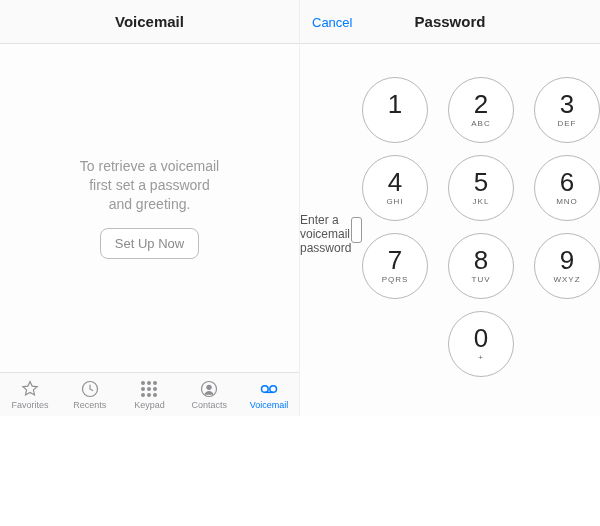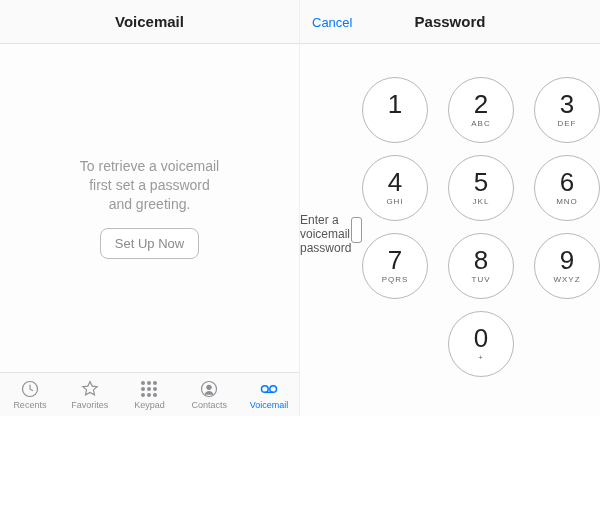--- a/index.html
+++ b/index.html
@@ -52,33 +52,33 @@
       <div class="prompt-text">To retrieve a voicemail
 first set a password
 and greeting.</div>
       <button class="setup-btn">Set Up Now</button>
     </div>
 
     <div class="tabbar">
       <div class="tab">
         <div class="icon">
           <svg viewBox="0 0 24 24">
+              <path d="M12 3l2.6 5.5 6 .6-4.5 4 1.3 6-5.4-3-5.4 3 1.3-6-4.5-4 6-.6z"></path>
+            </svg>
+        </div>
+        <span>Favorites</span>
+      </div>
+      <div class="tab">
+        <div class="icon">
+          <svg viewBox="0 0 24 24">
               <circle cx="12" cy="12" r="9"></circle>
               <path d="M12 7v5l3.5 2"></path>
             </svg>
         </div>
         <span>Recents</span>
-      </div>
-      <div class="tab">
-        <div class="icon">
-          <svg viewBox="0 0 24 24">
-              <path d="M12 3l2.6 5.5 6 .6-4.5 4 1.3 6-5.4-3-5.4 3 1.3-6-4.5-4 6-.6z"></path>
-            </svg>
-        </div>
-        <span>Favorites</span>
       </div>
       <div class="tab">
         <div class="icon">
           <div class="dots">
               <span></span>
               <span></span>
               <span></span>
               <span></span>
               <span></span>
               <span></span>

